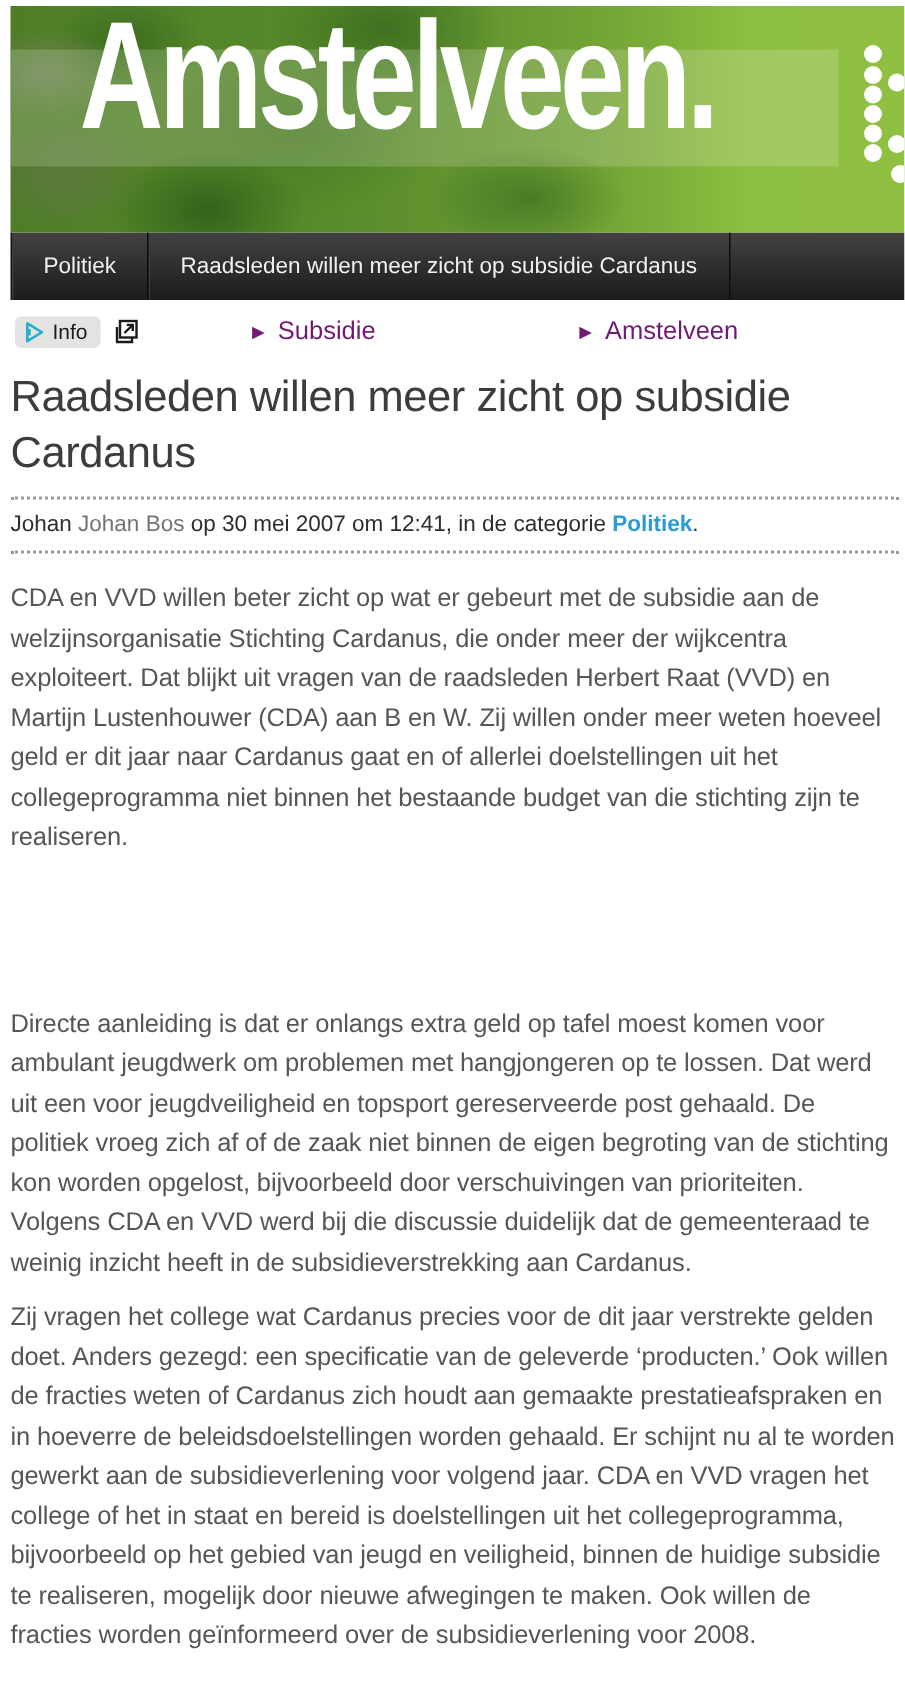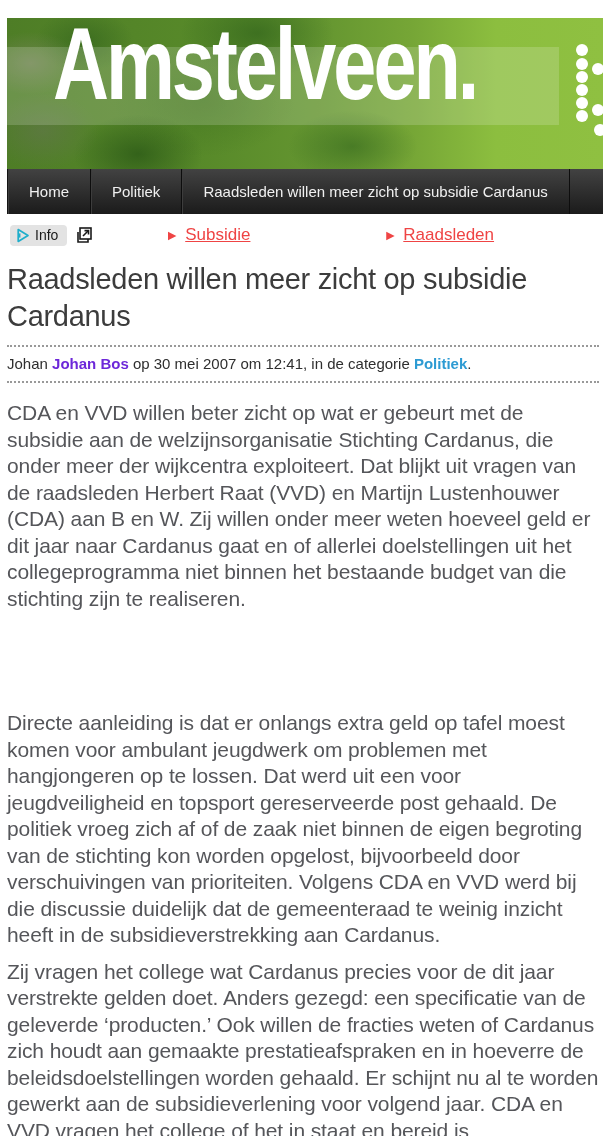--- a/index.html
+++ b/index.html
@@ -4,21 +4,21 @@
 <style>
   html,body{margin:0;padding:0;}
   body{
     width:603px;height:1136px;background:#fff;overflow:hidden;position:relative;
     font-family:"Liberation Sans", sans-serif;
   }
   .page{padding-left:7px;}
 
   
   .banner{
-    margin-top:18px;height:151px;position:relative;overflow:hidden;
+    margin-top:4px;height:151px;position:relative;overflow:hidden;
     background:
       radial-gradient(70px 45px at 4% 30%, rgba(130,135,105,.55), transparent 70%),
       radial-gradient(80px 55px at 6% 75%, rgba(105,115,90,.45), transparent 70%),
       radial-gradient(90px 55px at 22% 90%, rgba(25,70,15,.55), transparent 72%),
       radial-gradient(110px 65px at 42% 10%, rgba(30,82,20,.5), transparent 70%),
       radial-gradient(90px 50px at 58% 85%, rgba(32,85,22,.45), transparent 72%),
       radial-gradient(130px 80px at 33% 55%, rgba(55,105,28,.4), transparent 70%),
       radial-gradient(70px 45px at 13% 15%, rgba(40,90,25,.5), transparent 70%),
       linear-gradient(90deg,#4e7d26 0%,#578929 32%,#649530 52%,#76a636 68%,#8cbe3f 82%,#8fc041 100%);
   }
@@ -48,41 +48,41 @@
 
   
   .adbar{display:flex;align-items:center;margin:8px 11px 0 3px;height:26px;}
   .info-pill{
     display:inline-flex;align-items:center;gap:4px;
     background:#e3e3e3;border-radius:4px;padding:2px 9px 2px 4px;
     font-size:14px;color:#1a1a1a;cursor:pointer;
   }
   .ext-icon{margin-left:8px;cursor:pointer;display:inline-flex;}
   .ad-link{
-    color:#ef4444;font-size:17px;text-decoration:underline;cursor:pointer;
+    color:#701a75;font-size:17px;cursor:pointer;
     white-space:nowrap;
   }
   .ad-link .tri{font-size:14px;text-decoration:none;display:inline-block;margin-right:6px;}
   .ad-link-1{margin-left:72px;}
   .ad-link-2{margin-left:133px;}
 
   
   .article-title{
     margin:13px 0 10px;max-width:565px;
     font-size:29px;line-height:37px;font-weight:400;color:#3c3c3c;
     letter-spacing:-.3px;
   }
   .dotline{border-top:2px dotted #999;height:0;width:592px;}
   .byline{margin:0;padding:8px 0 9px;font-size:15px;color:#2e2e2e;}
-  .byline .author{font-weight:bold;color:#6d28d9;}
+  .byline .author{font-weight:normal;color:#737373;}
   .byline .cat{color:#2d9bd3;font-weight:bold;cursor:pointer;}
   .body-text{margin-top:17px;}
   .body-text p{
     margin:0 0 10px;width:592px;
-    font-size:21px;line-height:26.5px;color:#55565a;letter-spacing:-.1px;
+    font-size:17px;line-height:26.5px;color:#55565a;letter-spacing:-.1px;
   }
   .ad-slot{height:88px;}
 </style>
 </head>
 <body>
 
 <div class="page">
 
   <div class="banner">
     <div class="band"></div>
@@ -97,23 +97,20 @@
         <circle cx="13" cy="74" r="6"></circle>
         <circle cx="29" cy="27" r="6"></circle>
         <circle cx="29" cy="68" r="6"></circle>
         <circle cx="31" cy="88" r="6"></circle>
       </g>
     </svg>
   </div>
 
   <nav class="navbar">
     <div class="nav-item">
-      <span>Home</span>
-    </div>
-    <div class="nav-item">
       <span>Politiek</span>
     </div>
     <div class="nav-item">
       <span>Raadsleden willen meer zicht op subsidie Cardanus</span>
     </div>
   </nav>
 
   <div class="adbar">
     <span class="info-pill">
       <svg width="17" height="17" viewBox="0 0 17 17">
@@ -127,21 +124,21 @@
         <path d="M3 6 L3 16 L13 16 L13 13" fill="none" stroke="#1a1a1a" stroke-width="1.6"></path>
         <rect x="5" y="2" width="11" height="11" fill="#ffffff" stroke="#1a1a1a" stroke-width="1.6"></rect>
         <line x1="8" y1="10" x2="13" y2="5" stroke="#1a1a1a" stroke-width="1.6"></line>
         <path d="M9.5 4.6 L13.5 4.6 L13.5 8.6" fill="none" stroke="#1a1a1a" stroke-width="1.6"></path>
       </svg>
     </span>
     <a class="ad-link ad-link-1">
       <span class="tri">►</span><span>Subsidie</span>
     </a>
     <a class="ad-link ad-link-2">
-      <span class="tri">►</span><span>Raadsleden</span>
+      <span class="tri">►</span><span>Amstelveen</span>
     </a>
   </div>
 
   <h2 class="article-title">Raadsleden willen meer zicht op subsidie Cardanus</h2>
 
   <div class="dotline"></div>
 
   <p class="byline">
     <span>Johan</span>
     <span class="author">Johan Bos</span>

